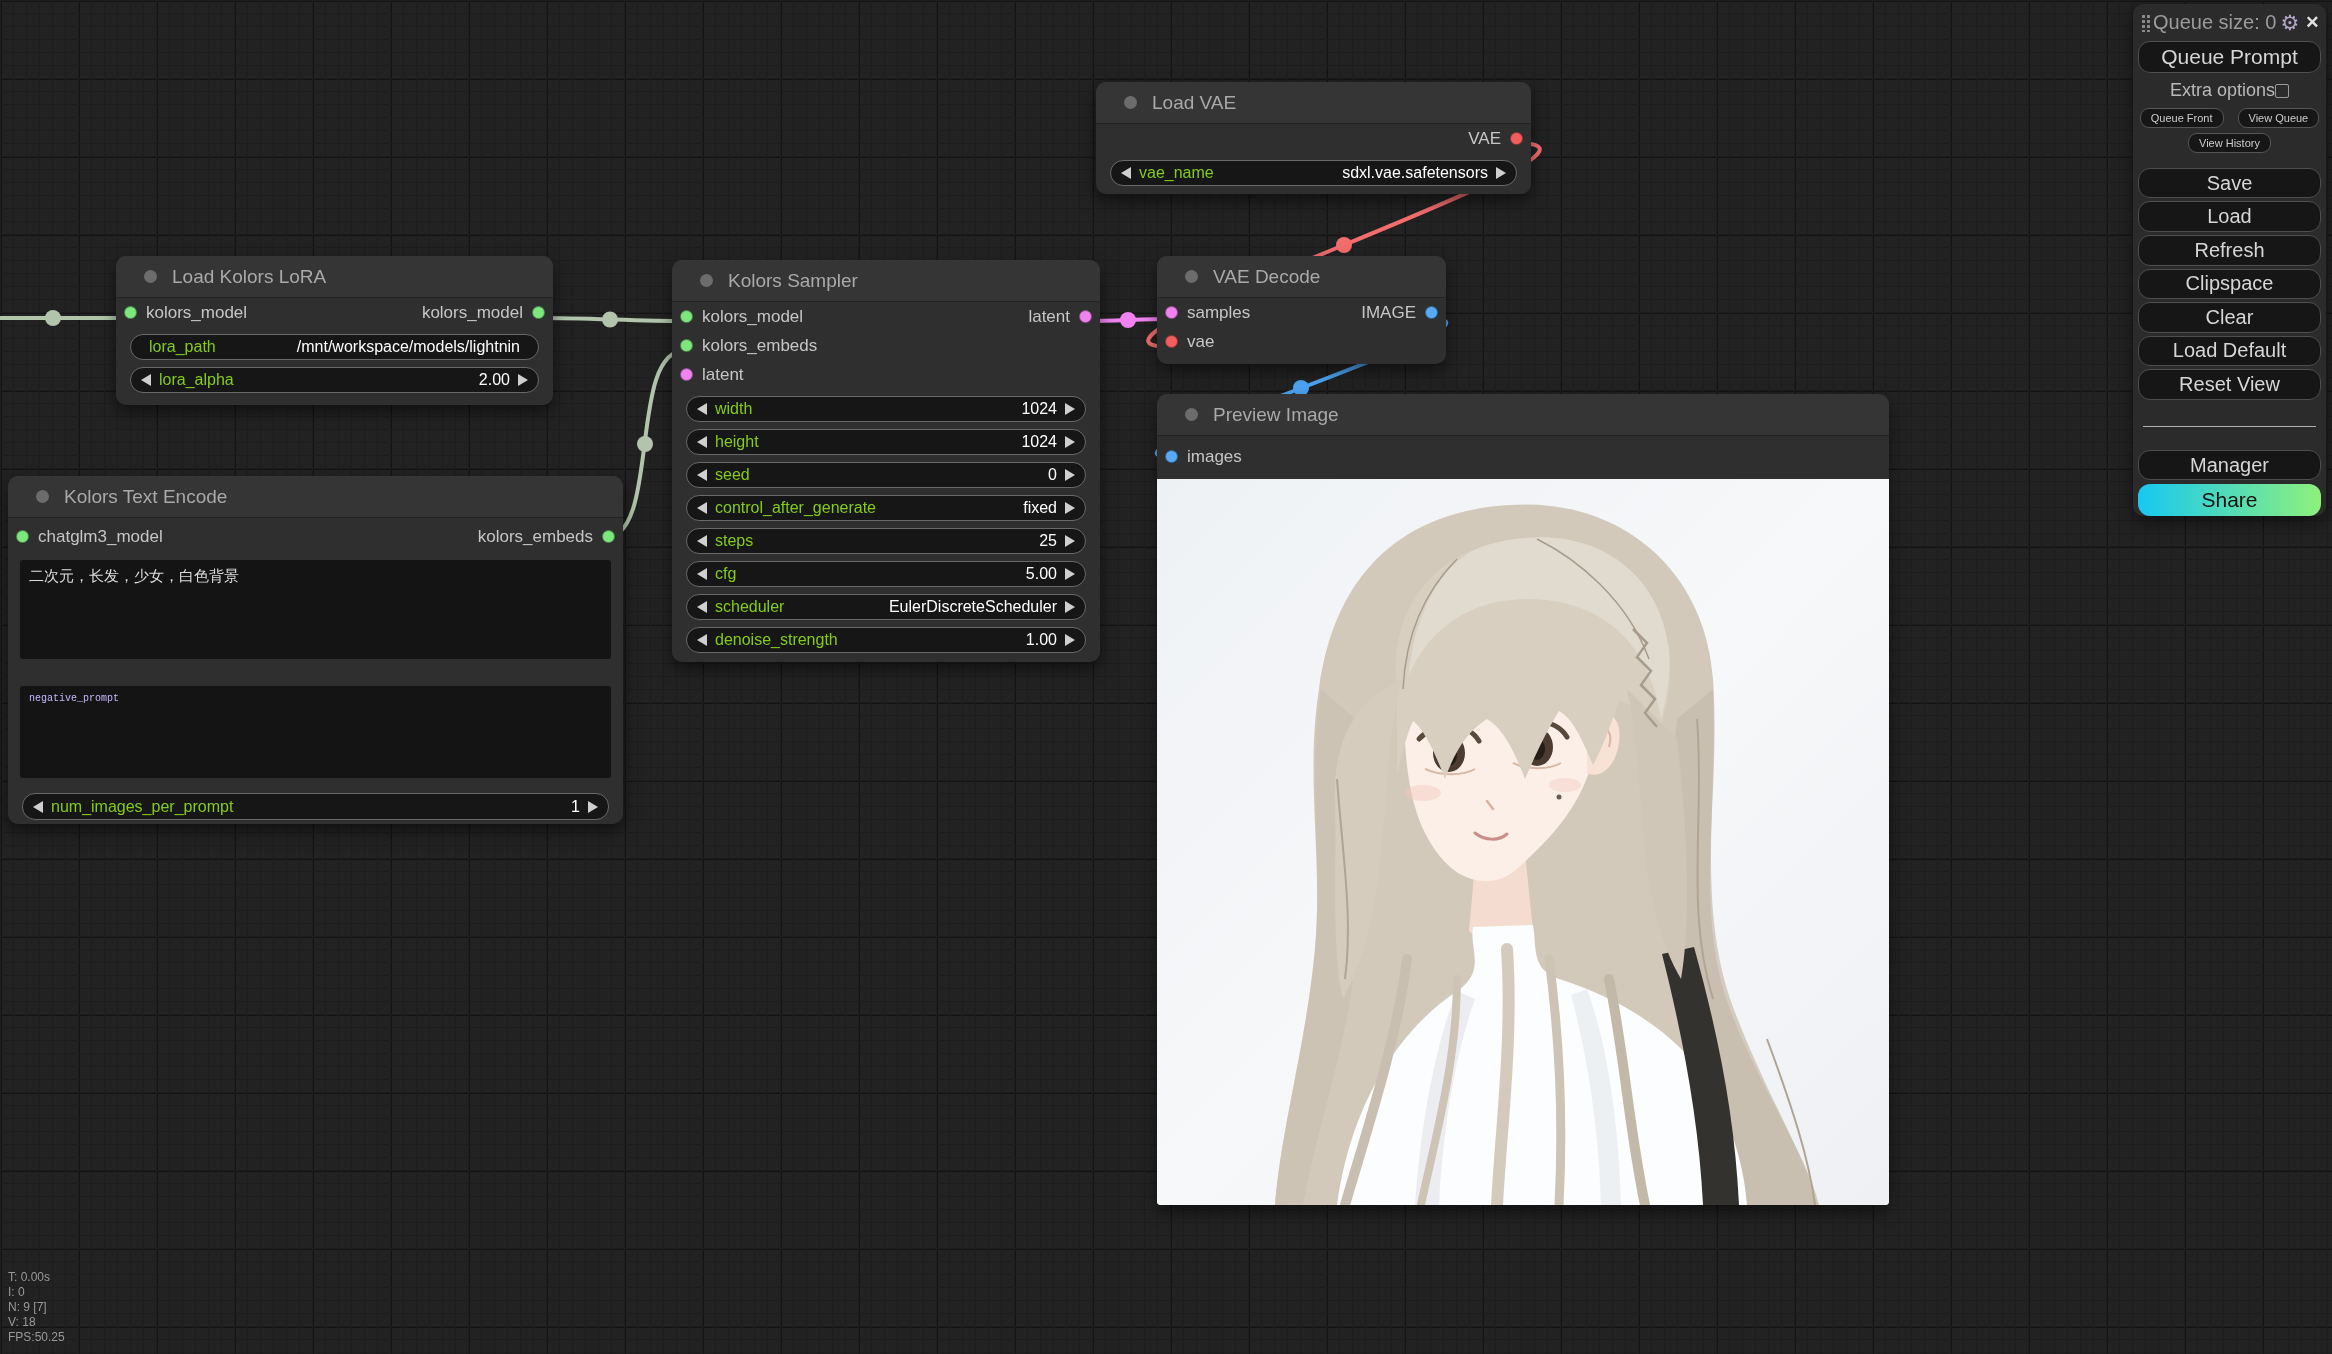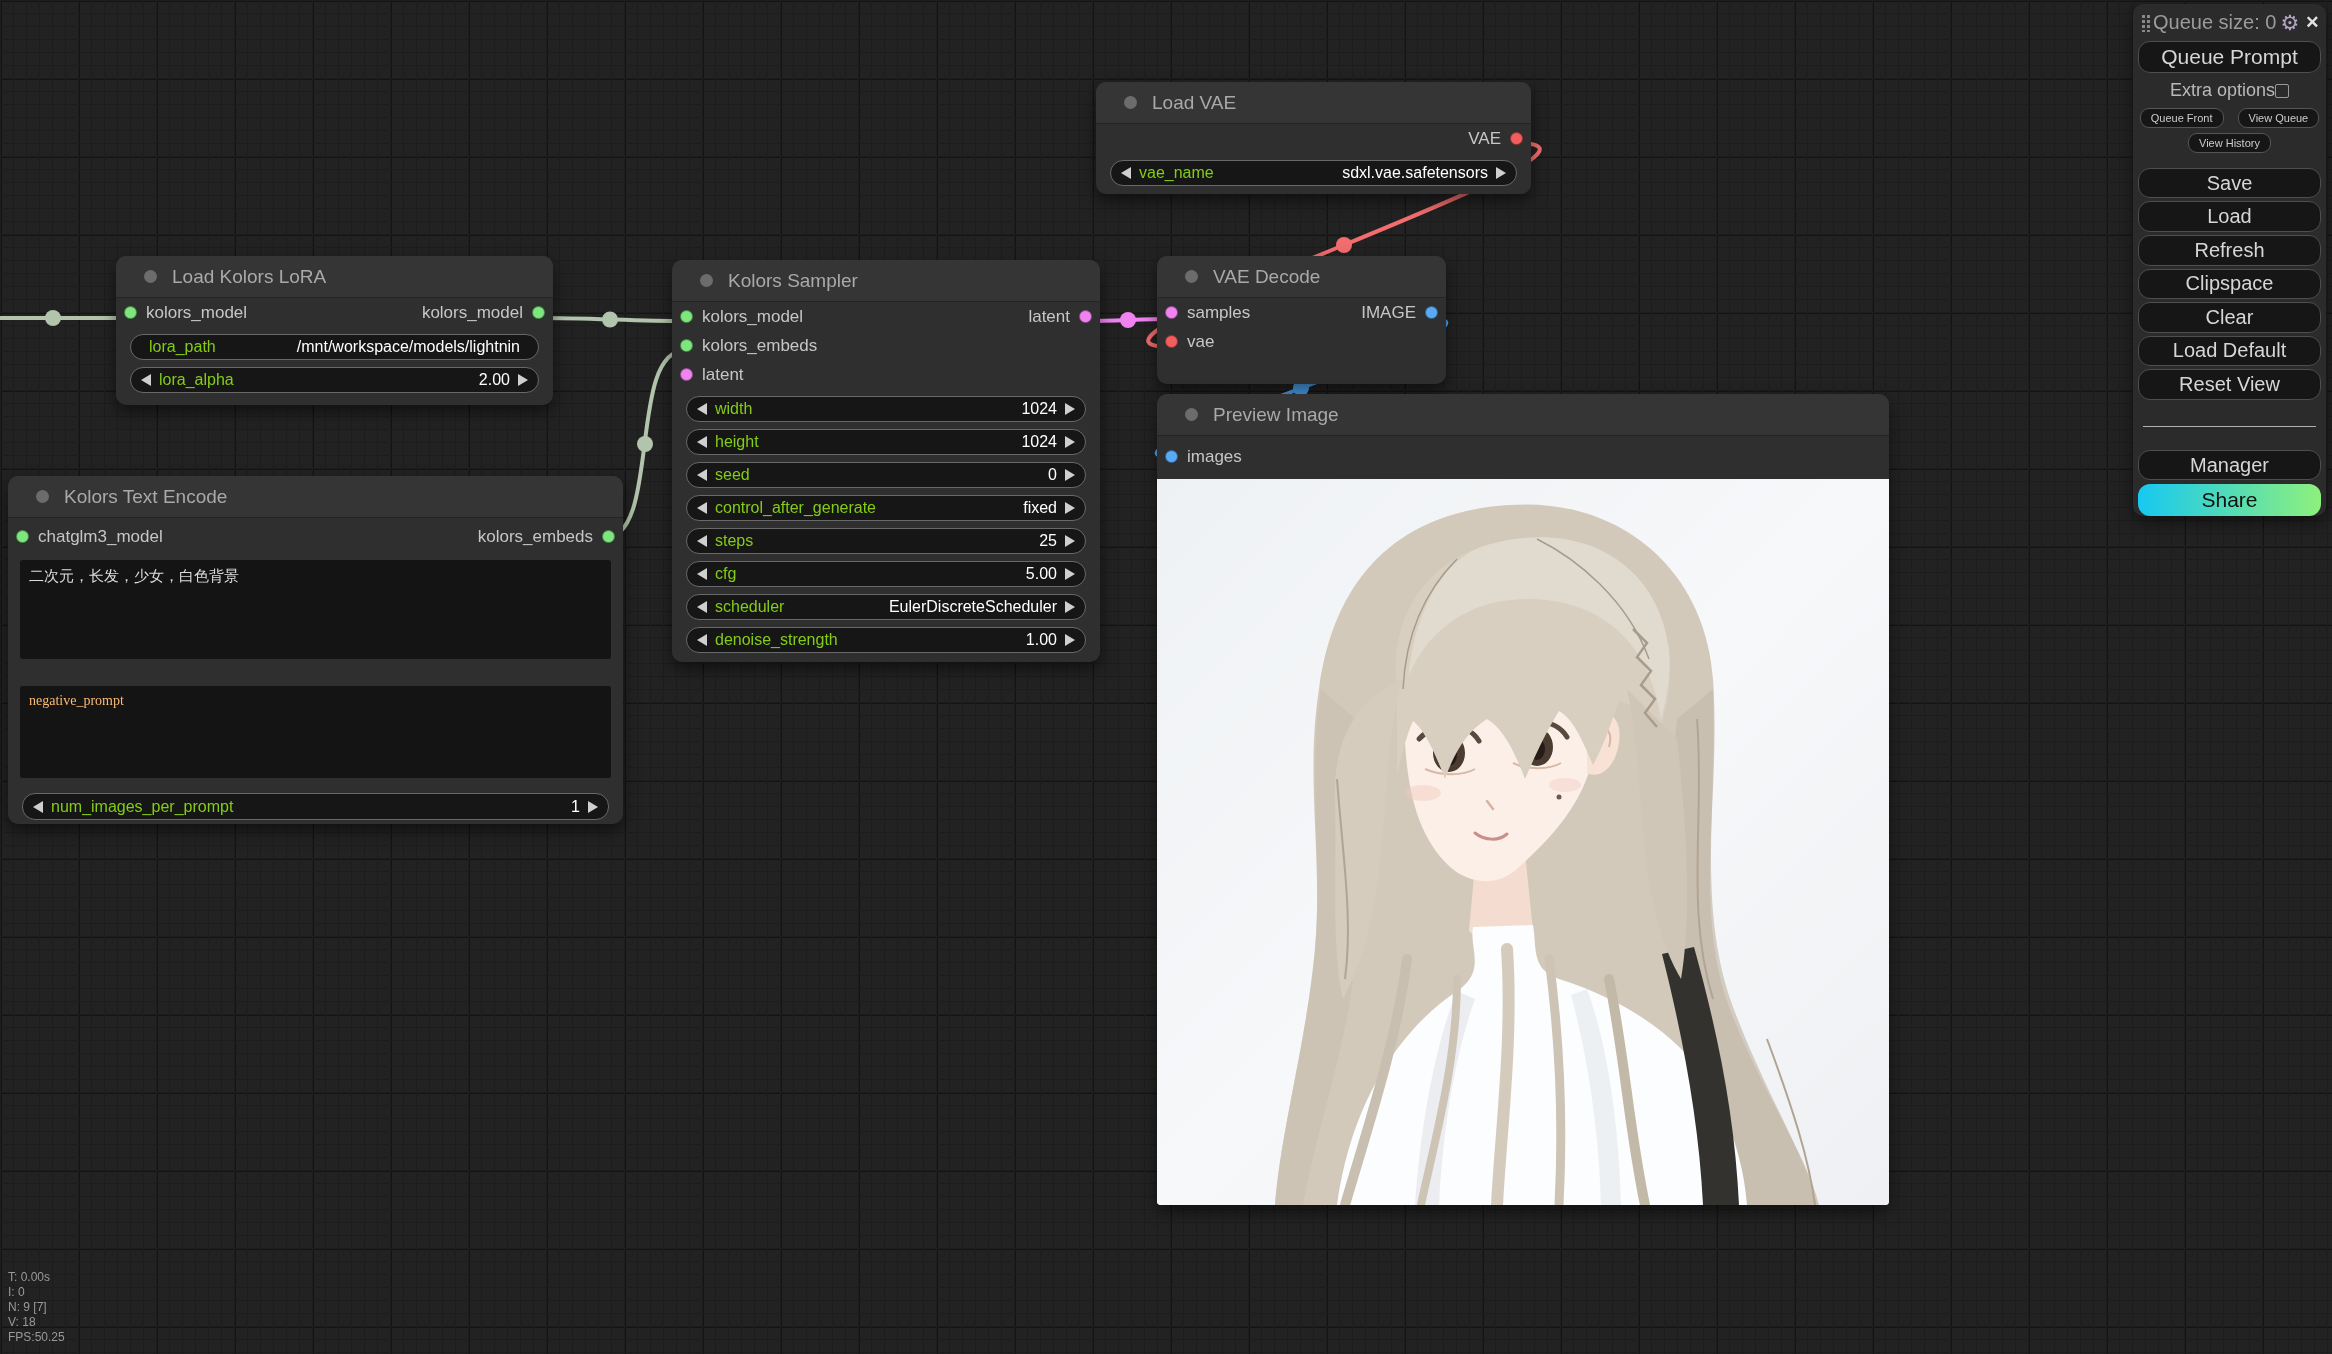--- a/index.html
+++ b/index.html
@@ -43,21 +43,21 @@
   .plabel{color:#c6c6c6;font-size:17px;white-space:nowrap}
   .widget{height:26px;margin:7px 14px 0;background:#161616;border:1px solid #696969;
           border-radius:13px;display:flex;align-items:center;padding:0 10px;
           box-sizing:border-box;font-size:16px;overflow:hidden}
   .wname{color:#84cc16;margin:0 8px;white-space:nowrap}
   .wval{color:#ffffff;margin-left:auto;margin-right:8px;white-space:nowrap}
   .arrL{width:0;height:0;border:6px solid transparent;border-right:10px solid #cfcfcf;border-left:none;flex:none}
   .arrR{width:0;height:0;border:6px solid transparent;border-left:10px solid #cfcfcf;border-right:none;flex:none}
   .tarea{margin:0 12px;background:#141414;border-radius:3px;color:#dddddd;font-size:15px;
          padding:7px 9px;box-sizing:border-box;overflow:hidden}
-  .tarea.ph{color:#fdba74;font-family:Liberation Serif, serif;font-size:14px}
+  .tarea.ph{color:#c4b5fd;font-family:Liberation Mono, monospace;font-size:10px}
   .imgwrap{margin-top:8px;width:732px;height:726px;overflow:hidden;border-radius:0 0 4px 4px;background:#f2f4f6}
   
   #queue{position:absolute;left:2133px;top:4px;width:193px;height:512px;background:#2b2b2b;
          border-radius:10px;z-index:5;box-shadow:0 6px 18px rgba(0,0,0,.5);box-sizing:border-box;
          display:flex;flex-direction:column}
   .q-titlerow{height:30px;margin-top:4px;display:flex;align-items:center;padding:0 8px}
   .q-handle{width:10px;height:18px;margin-right:2px;flex:none;
             background-image:radial-gradient(circle,#8a8a8a 1.4px,transparent 1.6px);
             background-size:5px 5px}
   .q-title{color:#9b9b9b;font-size:20px;flex:1;text-align:center;white-space:nowrap}
@@ -215,21 +215,21 @@
     </span>
   </div>
   <div class="widget">
     <span class="arrL"></span>
     <span class="wname">vae_name</span>
     <span class="wval">sdxl.vae.safetensors</span>
     <span class="arrR"></span>
   </div>
 </div>
 
-<div class="node" style="left:1157px;top:256px;width:289px;height:128px">
+<div class="node" style="left:1157px;top:256px;width:289px;height:108px">
   <div class="nhead">
     <span class="tdot"></span>
     <span class="ntitle">VAE Decode</span>
   </div>
   <div class="prow">
     <span class="pin">
       <span class="pdot c-pink"></span>
       <span class="plabel">samples</span>
     </span>
     <span class="pout">

